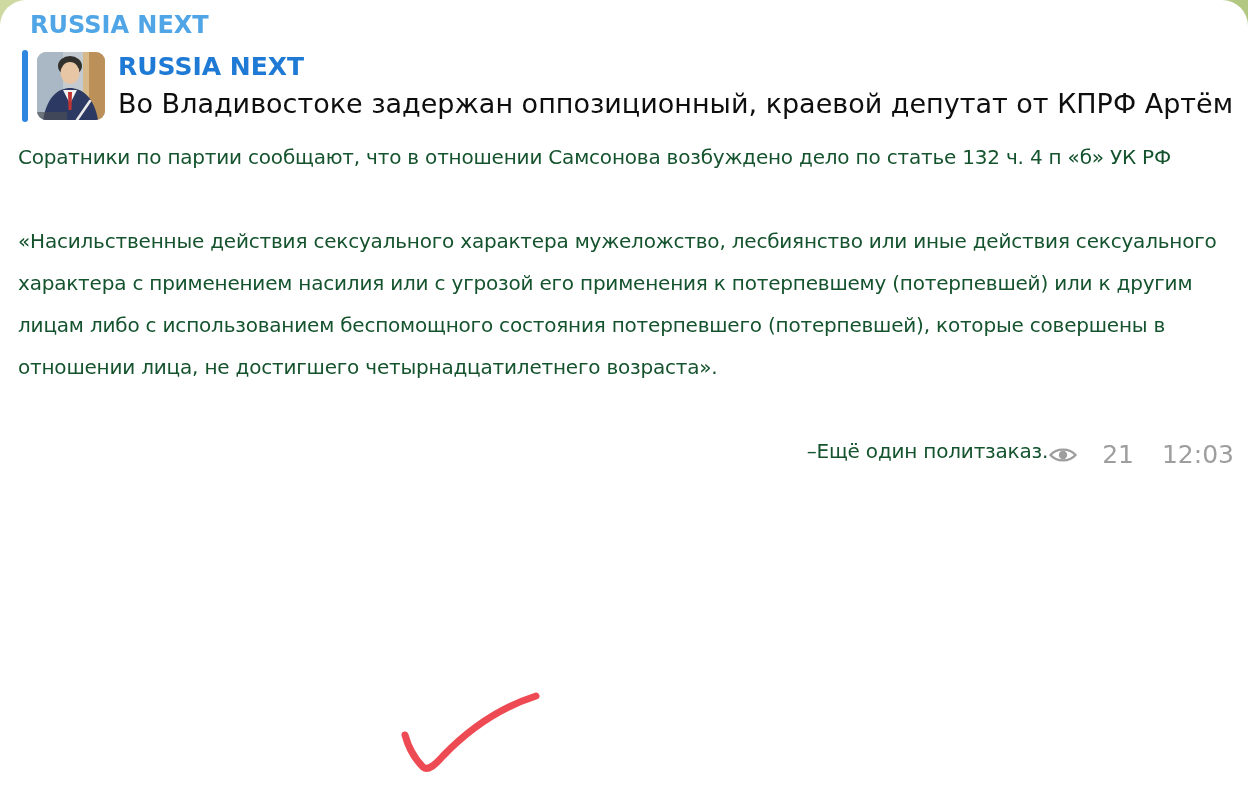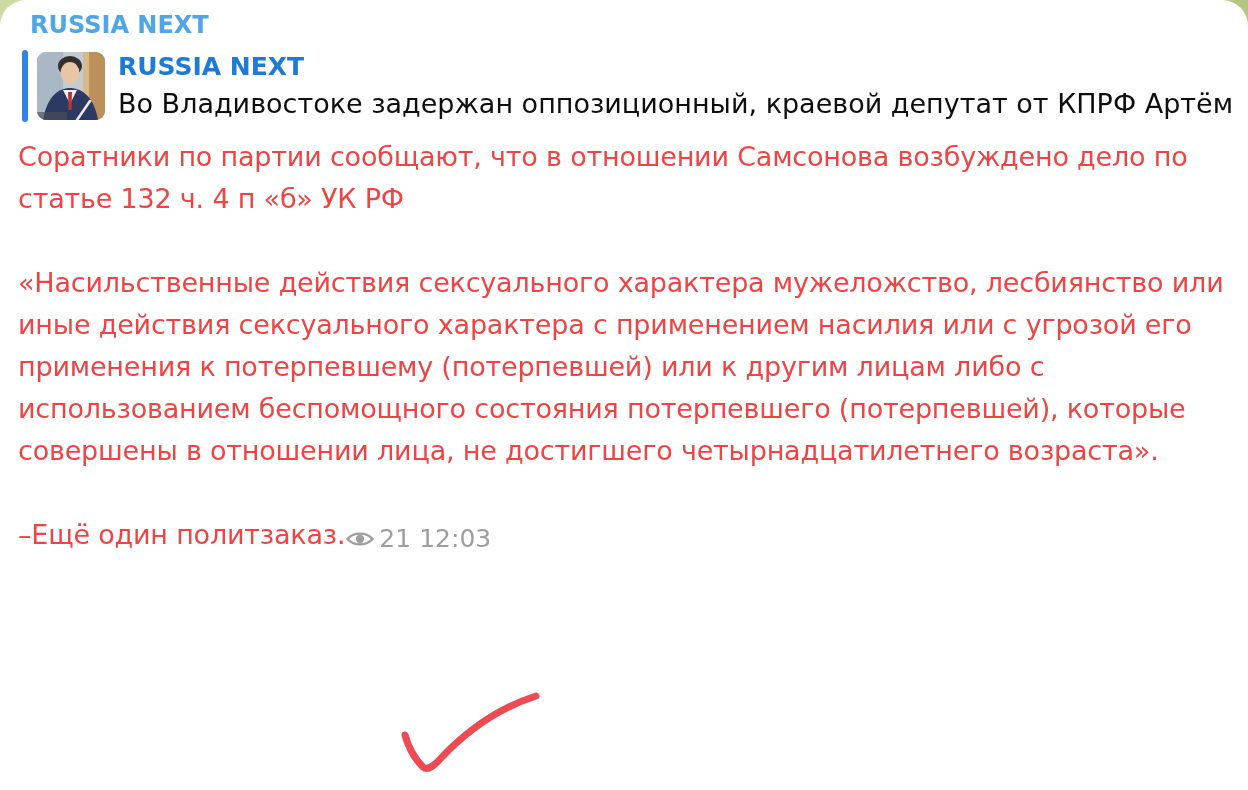--- a/index.html
+++ b/index.html
@@ -71,40 +71,40 @@
     font-size: 27px;
     color: #0e0e0e;
     line-height: 33px;
     white-space: nowrap;
     overflow: hidden;
     text-overflow: clip;
   }
   .text-block {
     margin-top: 14px;
     width: 1218px;
-    font-size: 27px;
+    font-size: 20px;
     line-height: 42px;
-    color: #ef4444;
+    color: #14532d;
     letter-spacing: -0.2px;
   }
   .text-block p { margin: 0 0 42px 0; }
   .last-row {
     display: flex;
-    justify-content: flex-start;
+    justify-content: flex-end;
     align-items: flex-end;
     margin-top: 6px;
     width: 1216px;
   }
   .last-row p { margin: 0; }
   .meta {
     color: #9e9e9e;
     font-size: 25px;
     display: flex;
     align-items: center;
-    gap: 4px;
+    gap: 24px;
     padding-bottom: 3px;
     flex: 0 0 auto;
     white-space: nowrap;
   }
   .meta .views { margin-right: 4px; }
   .checkmark {
     position: absolute;
     left: 392px;
     top: 686px;
     pointer-events: none;

